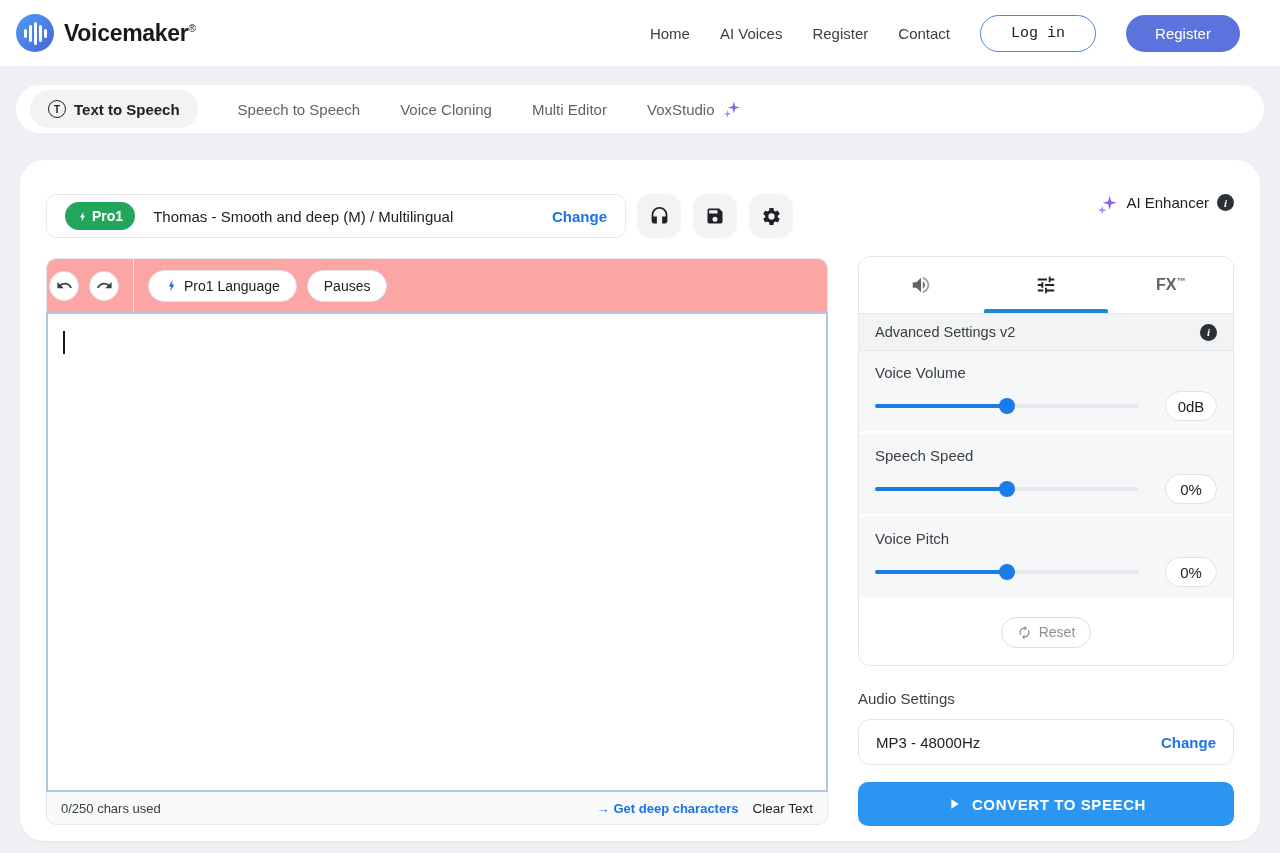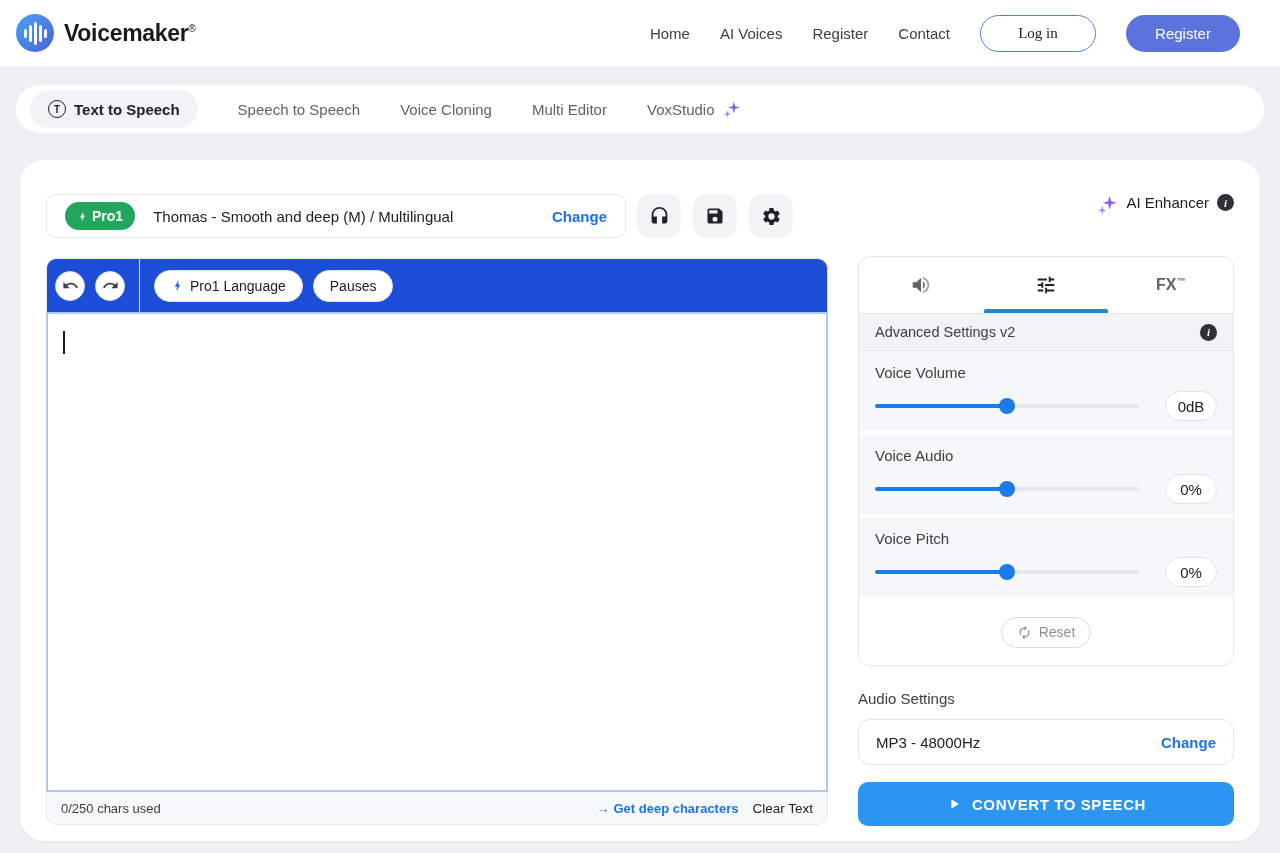--- a/index.html
+++ b/index.html
@@ -33,21 +33,21 @@
   .brand-circle i:nth-child(5) { height: 9px; }
   .brand-name { font-size: 23px; font-weight: 700; color: #17191c; letter-spacing: -0.3px; }
   .brand-reg { font-size: 10px; vertical-align: super; font-weight: 400; color: #17191c; }
   .nav-right { display: flex; align-items: center; gap: 30px; }
   .nav-link { font-size: 15px; color: #3c4043; cursor: pointer; text-align: center; }
   .btn-login {
     min-width: 116px; height: 37px; border-radius: 19px;
     border: 1.5px solid #4a86d8; background: #fff;
     font-size: 15px; color: #202124; cursor: pointer;
     display: flex; align-items: center; justify-content: center;
-    font-family: Liberation Serif, serif;
+    font-family: Liberation Mono, monospace;
   }
   .btn-register {
     min-width: 114px; height: 37px; border-radius: 19px;
     border: none; background: #5b74dd; color: #fff;
     font-size: 15px; cursor: pointer;
     display: flex; align-items: center; justify-content: center;
     font-family: inherit;
   }
 
   
@@ -103,23 +103,23 @@
     width: 17px; height: 17px; border-radius: 50%; background: #2d3134; color: #fff;
     font-size: 11px; font-weight: 700; display: inline-flex;
     align-items: center; justify-content: center; font-family: "Liberation Serif", serif;
     font-style: italic; cursor: pointer; flex: none;
   }
 
   
   .editor { position: absolute; top: 98px; left: 26px; width: 782px; height: 566px; }
   .editor-toolbar {
     position: absolute; top: 0; left: 0; right: 0; height: 54px;
-    background: #1d4ed8; border: 1px solid #e8eaed; border-bottom: none;
+    background: #fca5a5; border: 1px solid #e8eaed; border-bottom: none;
     border-radius: 10px 10px 0 0;
-    display: flex; align-items: center; gap: 10px; padding: 0 8px;
+    display: flex; align-items: center; gap: 10px; padding: 0 2px;
   }
   .round-btn {
     width: 30px; height: 30px; border-radius: 50%; background: #fff;
     border: 1px solid #dfe1e5; color: #3c4043; cursor: pointer;
     display: flex; align-items: center; justify-content: center; flex: none;
   }
   .toolbar-divider { width: 1px; height: 54px; background: #e3e5e8; margin: 0 4px; }
   .pill-btn {
     height: 32px; border-radius: 16px; background: #fff; border: 1px solid #dfe1e5;
     display: flex; align-items: center; gap: 6px; padding: 0 16px;
@@ -369,21 +369,21 @@
         <div class="slider-row">
           <div class="slider-track">
             <div class="slider-fill" style="width: 50%;"></div>
             <div class="slider-thumb" style="left: 50%;"></div>
           </div>
           <div class="value-pill">0dB</div>
         </div>
       </div>
 
       <div class="slider-section">
-        <div class="slider-label">Voice Audio</div>
+        <div class="slider-label">Speech Speed</div>
         <div class="slider-row">
           <div class="slider-track">
             <div class="slider-fill" style="width: 50%;"></div>
             <div class="slider-thumb" style="left: 50%;"></div>
           </div>
           <div class="value-pill">0%</div>
         </div>
       </div>
 
       <div class="slider-section">

